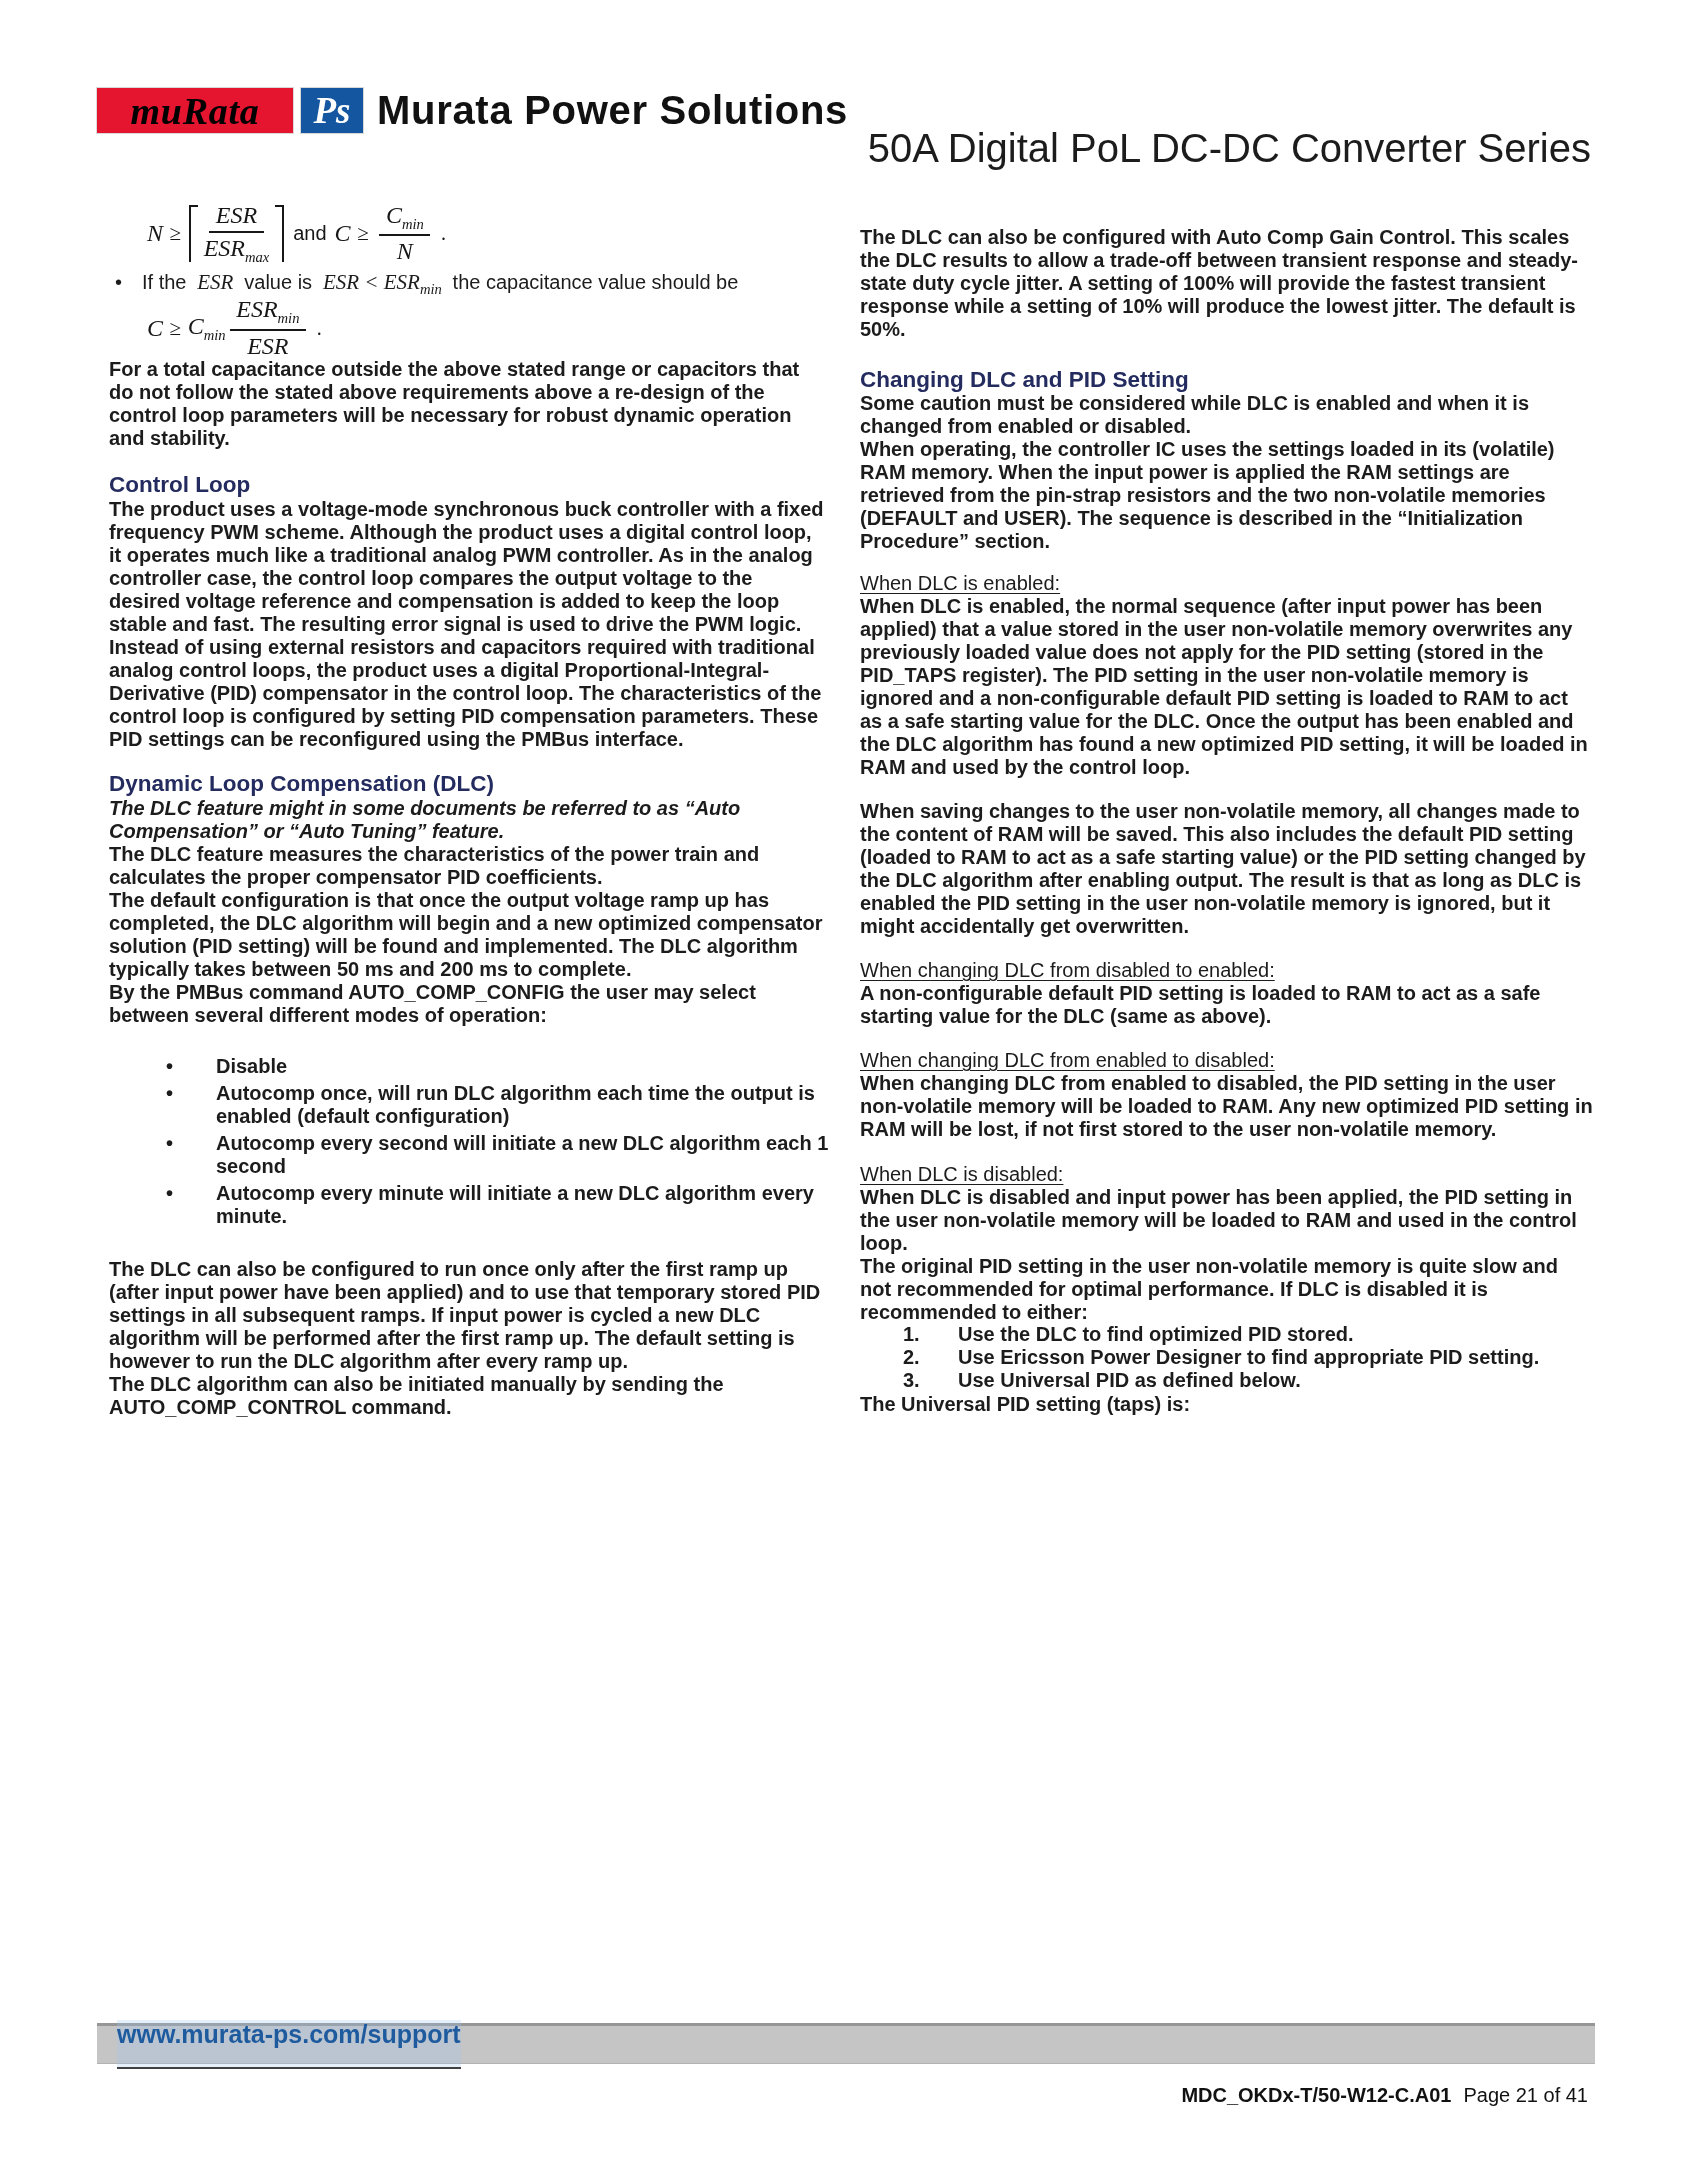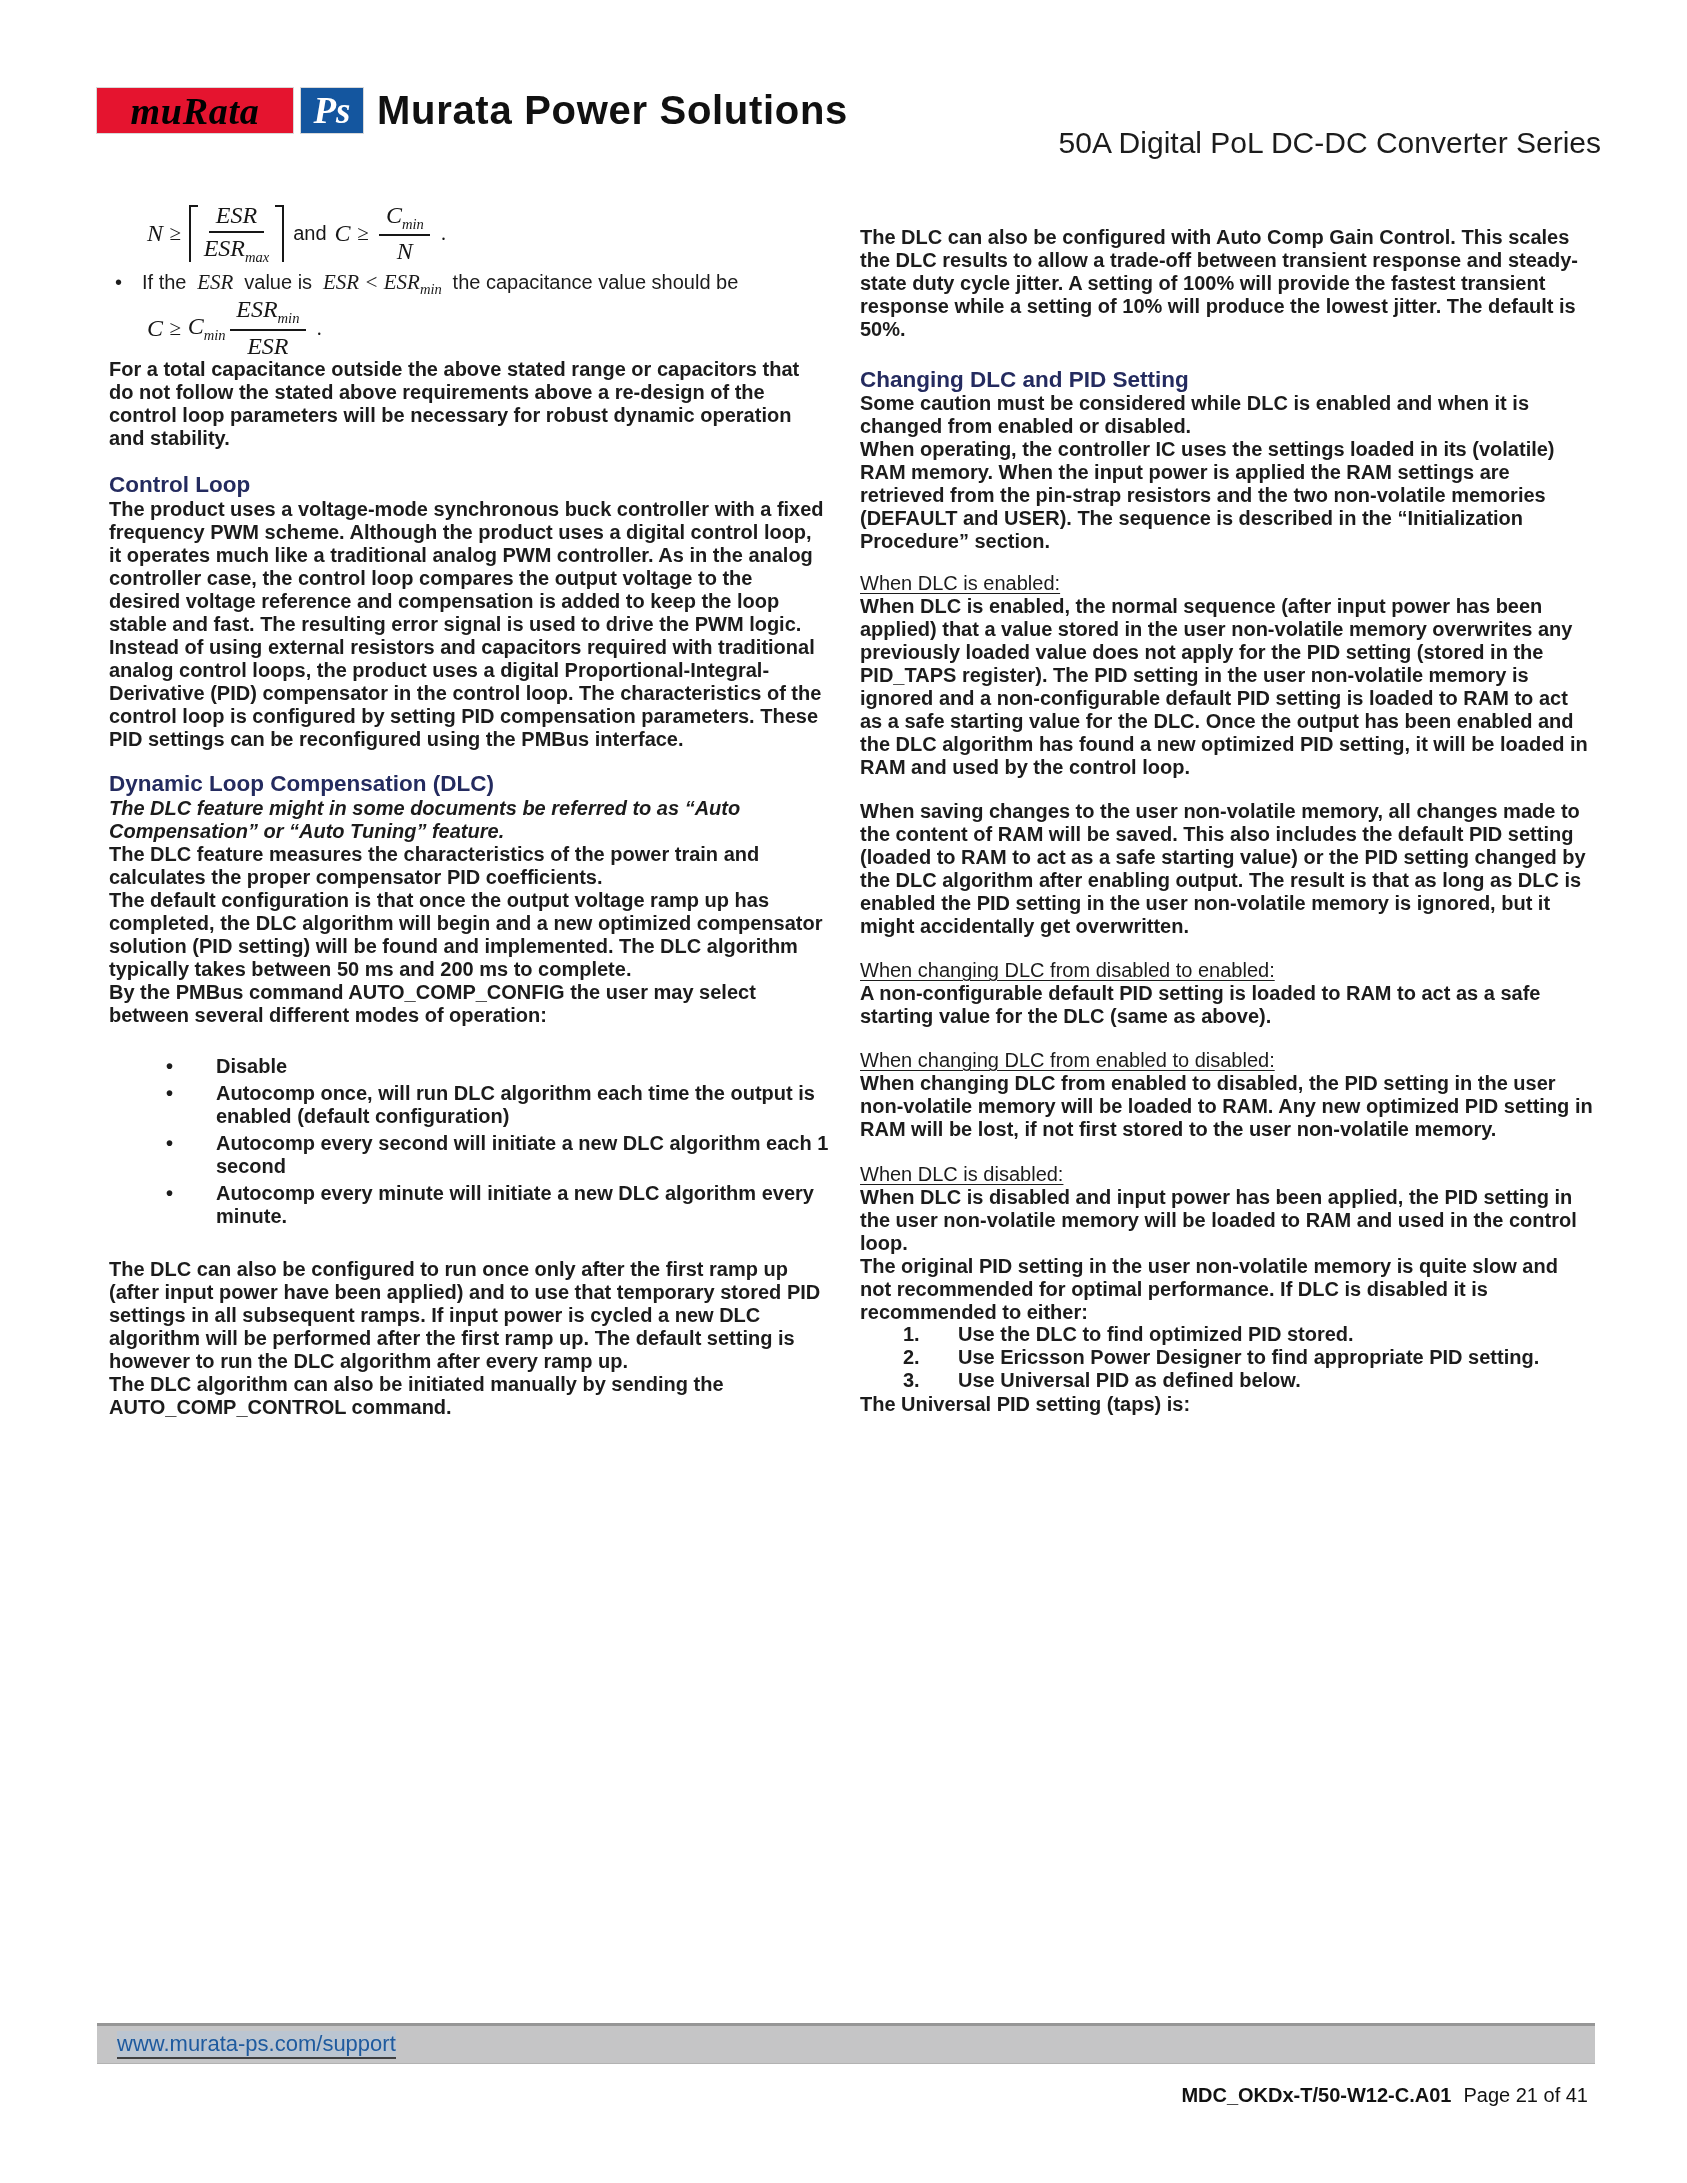--- a/index.html
+++ b/index.html
@@ -30,21 +30,21 @@
   }
   .wordmark {
     position:absolute; left:377px; top:87px; height:47px; display:flex; align-items:center;
     font-size:40px; font-weight:bold; color:#111111; letter-spacing:0.7px;
   }
   .doc-title {
     position:absolute; right:99px; top:66px; font-size:54px; font-weight:bold;
     color:#111111; letter-spacing:-1.3px; white-space:nowrap;
   }
   .doc-subtitle {
-    position:absolute; right:86px; top:126px; font-size:30px; color:#1c1c1c; white-space:nowrap;
+    position:absolute; right:96px; top:126px; font-size:40px; color:#1c1c1c; white-space:nowrap;
   }
   
   .col { position:absolute; font-size:20px; line-height:23px;font-weight:bold; }
   .col p { margin:0; }
   .sec-head { position:absolute; font-size:22.5px; font-weight:bold; color:#242b5f; white-space:nowrap; }
   .sub-head {
     position:absolute; font-size:20px; color:#1c1c1c; white-space:nowrap;
     text-decoration:underline; text-underline-offset:3.3px; text-decoration-thickness:1.3px;
   }
   .italic { font-style:italic; }
@@ -75,22 +75,22 @@
   .nlist { list-style:none; }
   .nlist li { position:relative; padding-left:98px; }
   .nlist .nmark { position:absolute; left:43px; top:0; }
   
   .footer-bar {
     position:absolute; left:97px; top:2023px; width:1498px; height:41px;
     background:#c5c5c6; border-top:3.3px solid #969696; border-bottom:1.3px solid #b2b2b2;
     display:flex; align-items:center;
   }
   .footer-link {
-    margin-left:20px; font-size:22px; font-weight:normal; color:#1e5a9e;
-    text-decoration:none; border-bottom:2px solid #404040; padding-bottom:0;
+    margin-left:20px; font-size:25px; font-weight:bold; color:#1e5a9e;
+    text-decoration:none; border-bottom:2px solid #404040; padding-bottom:18px;
     background:rgba(160,198,238,0.28); cursor:pointer;
   }
   .footer-doc {
     position:absolute; right:99px; top:2084px; font-size:20px; color:#111111; white-space:nowrap;
   }
   .footer-doc .docid { font-weight:bold; }
   .footer-doc .pg { font-weight:normal; padding-left:12px; }
 </style>
 </head>
 <body>

